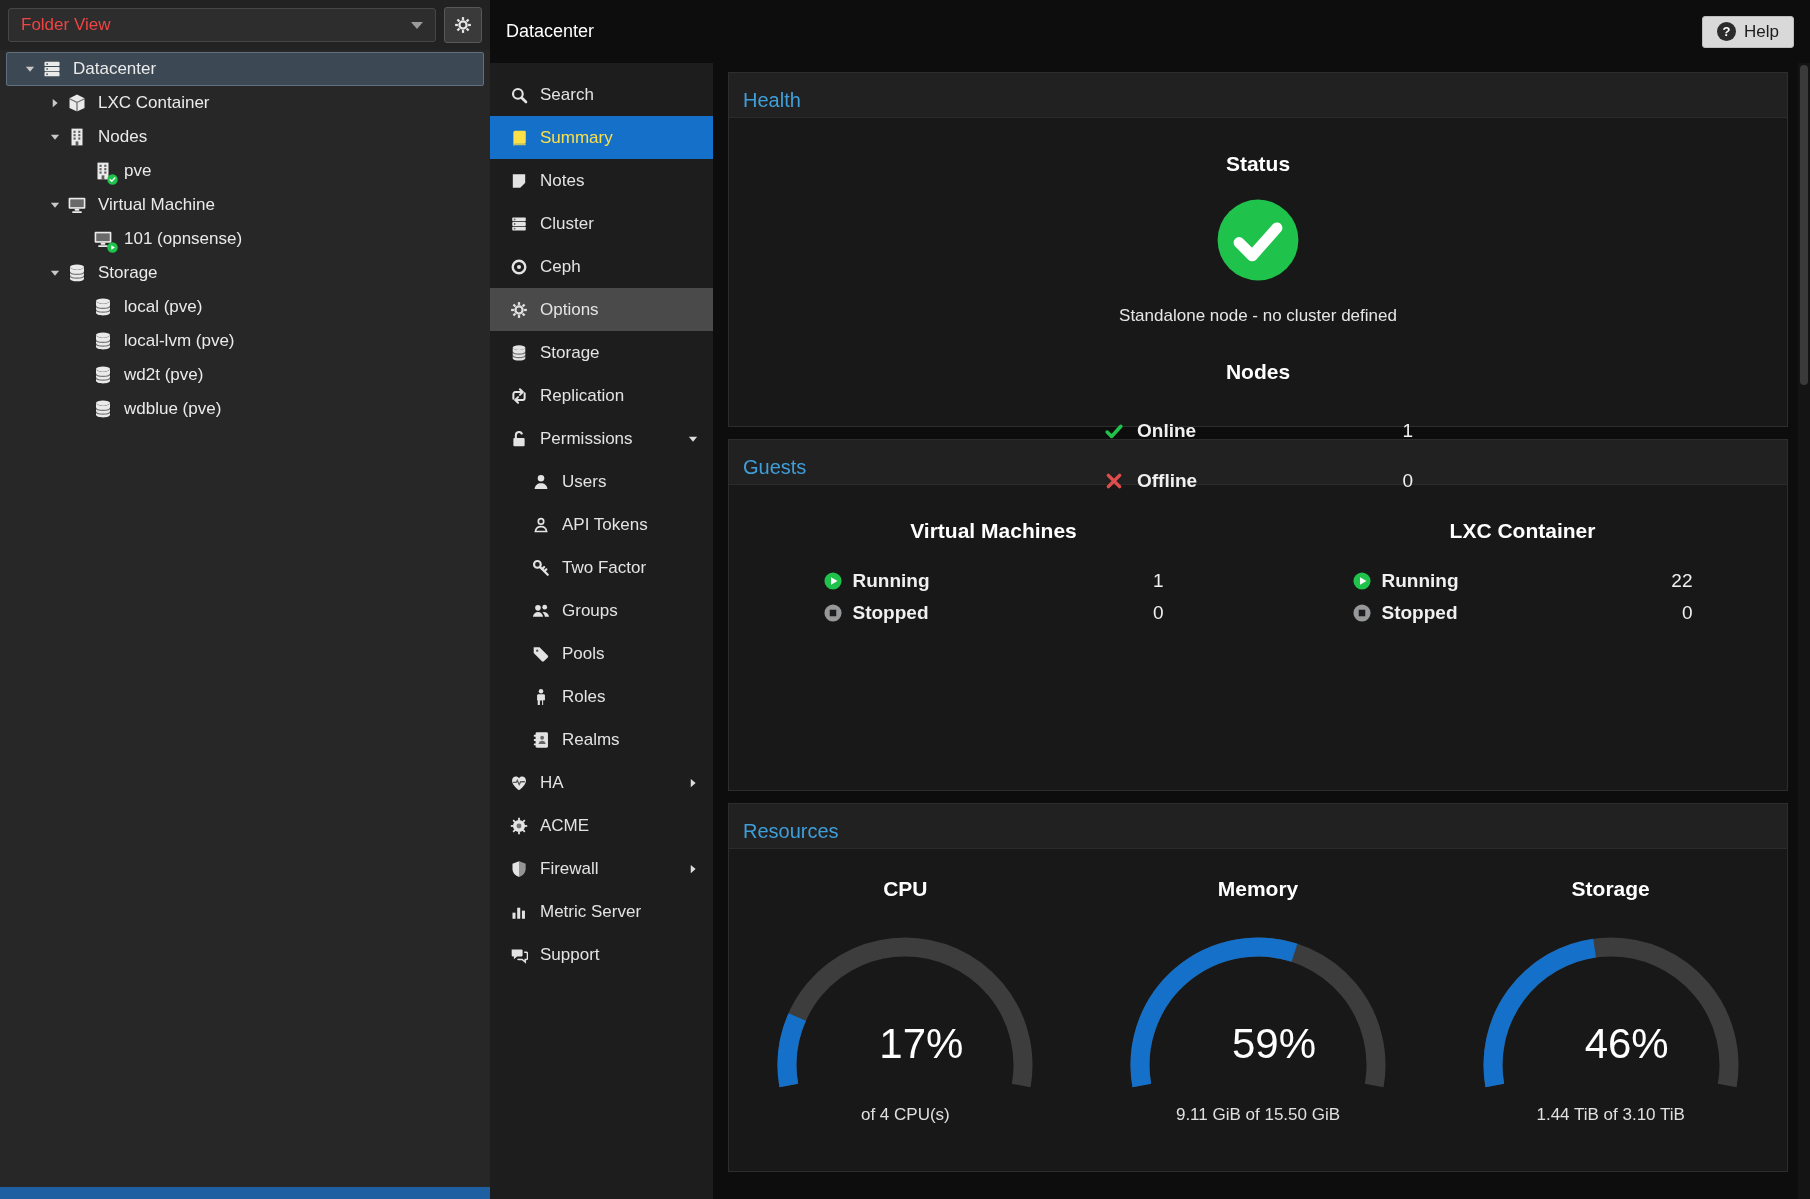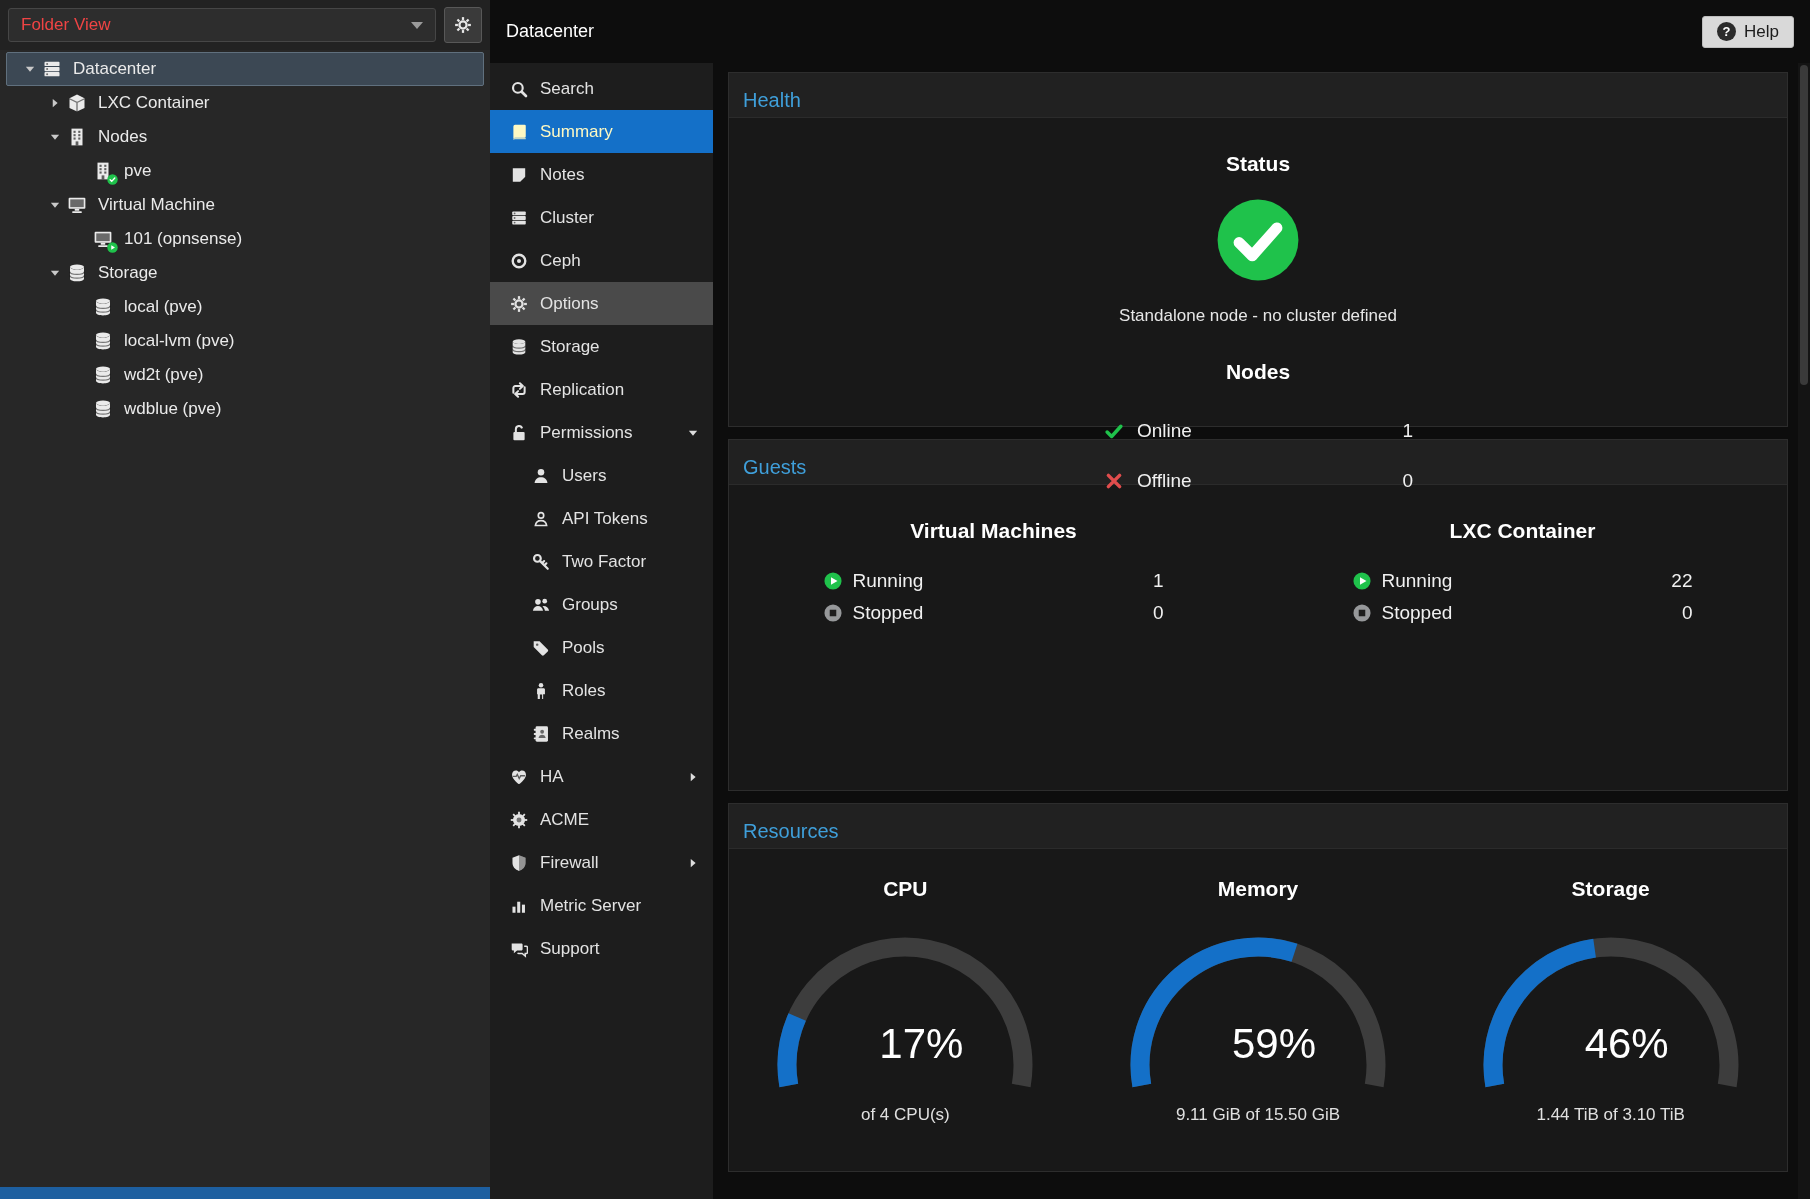--- a/index.html
+++ b/index.html
@@ -41,43 +41,43 @@
     display:flex; align-items:center; gap:8px; height:32px; padding:0 14px;
     background:#d9d9d9; color:#1c1c1c; border:1px solid #bdbdbd; border-radius:3px;
     font-size:17px; cursor:pointer; font-family:inherit;
   }
   .q-icon { width:19px; height:19px; border-radius:50%; background:#2b2b2b; color:#fff; font-size:13px; font-weight:bold;
     display:inline-flex; align-items:center; justify-content:center; }
 
   .main { flex:1; display:flex; min-height:0; }
 
   
-  .menu { width:223px; flex:none; background:#1d1d1d; padding-top:4px; }
+  .menu { width:223px; flex:none; background:#1d1d1d; padding-top:10px; }
   .menu-item { position:relative; display:flex; align-items:center; height:43px; padding-left:18px; font-size:17px; color:#e3e3e3; cursor:pointer; }
   .menu-item .icon-wrap { margin-right:10px; }
   .menu-item.sub { padding-left:40px; }
-  .menu-item.selected { background:var(--accent,#1470c8); color:#fef9c3; }
+  .menu-item.selected { background:var(--accent,#1470c8); color:#fde047; }
   .menu-item.focused { background:#4a4a4a; }
   .expander { position:absolute; right:14px; top:50%; transform:translateY(-50%); line-height:0; }
 
   
   .content { flex:1; min-width:0; padding:9px 0 0 15px; overflow:hidden; }
   .panel { width:1060px; background:#181818; border:1px solid #2d2d2d; margin-bottom:12px; }
   .panel-header { height:45px; line-height:54px; padding-left:14px; background:#212121; border-bottom:1px solid #2b2b2b;
     color:var(--title-blue,#3f9fda); font-size:20px; }
   .panel-body { position:relative; }
   .health-body { display:flex; height:308px;flex-direction:column; }
   .health-col { flex:1; text-align:center; padding-top:34px; }
   .col-heading { font-size:21px; font-weight:bold; color:#ffffff; margin-bottom:22px; }
   .status-big { margin:4px 0 24px 0; line-height:0; }
   .status-text { font-size:17px; color:#e6e6e6; }
   .kv-rows { width:310px; margin:20px auto 0 auto; text-align:left; }
   .kv-row { display:flex; align-items:center; height:50px; font-size:19px; color:#f0f0f0; }
   .kv-row .icon-wrap { margin-right:12px; width:22px; height:22px; }
-  .kv-label { flex:1; }
+  .kv-label { flex:1;font-weight:bold; }
   .kv-value { width:40px; text-align:right; }
 
   .guests-body { display:flex; height:305px; padding-top:34px; }
   .guest-col { flex:1; text-align:center; }
   .guest-rows { width:340px; margin:0 auto; text-align:left; }
   .guest-row { display:flex; align-items:center; height:32px; font-size:19px; color:#f0f0f0; }
   .guest-row .icon-wrap { margin-right:10px; width:19px; height:19px; }
 
   .resources-body { display:flex; height:322px; padding-top:28px; overflow:hidden; }
   .gauge-col { flex:1; text-align:center; }

